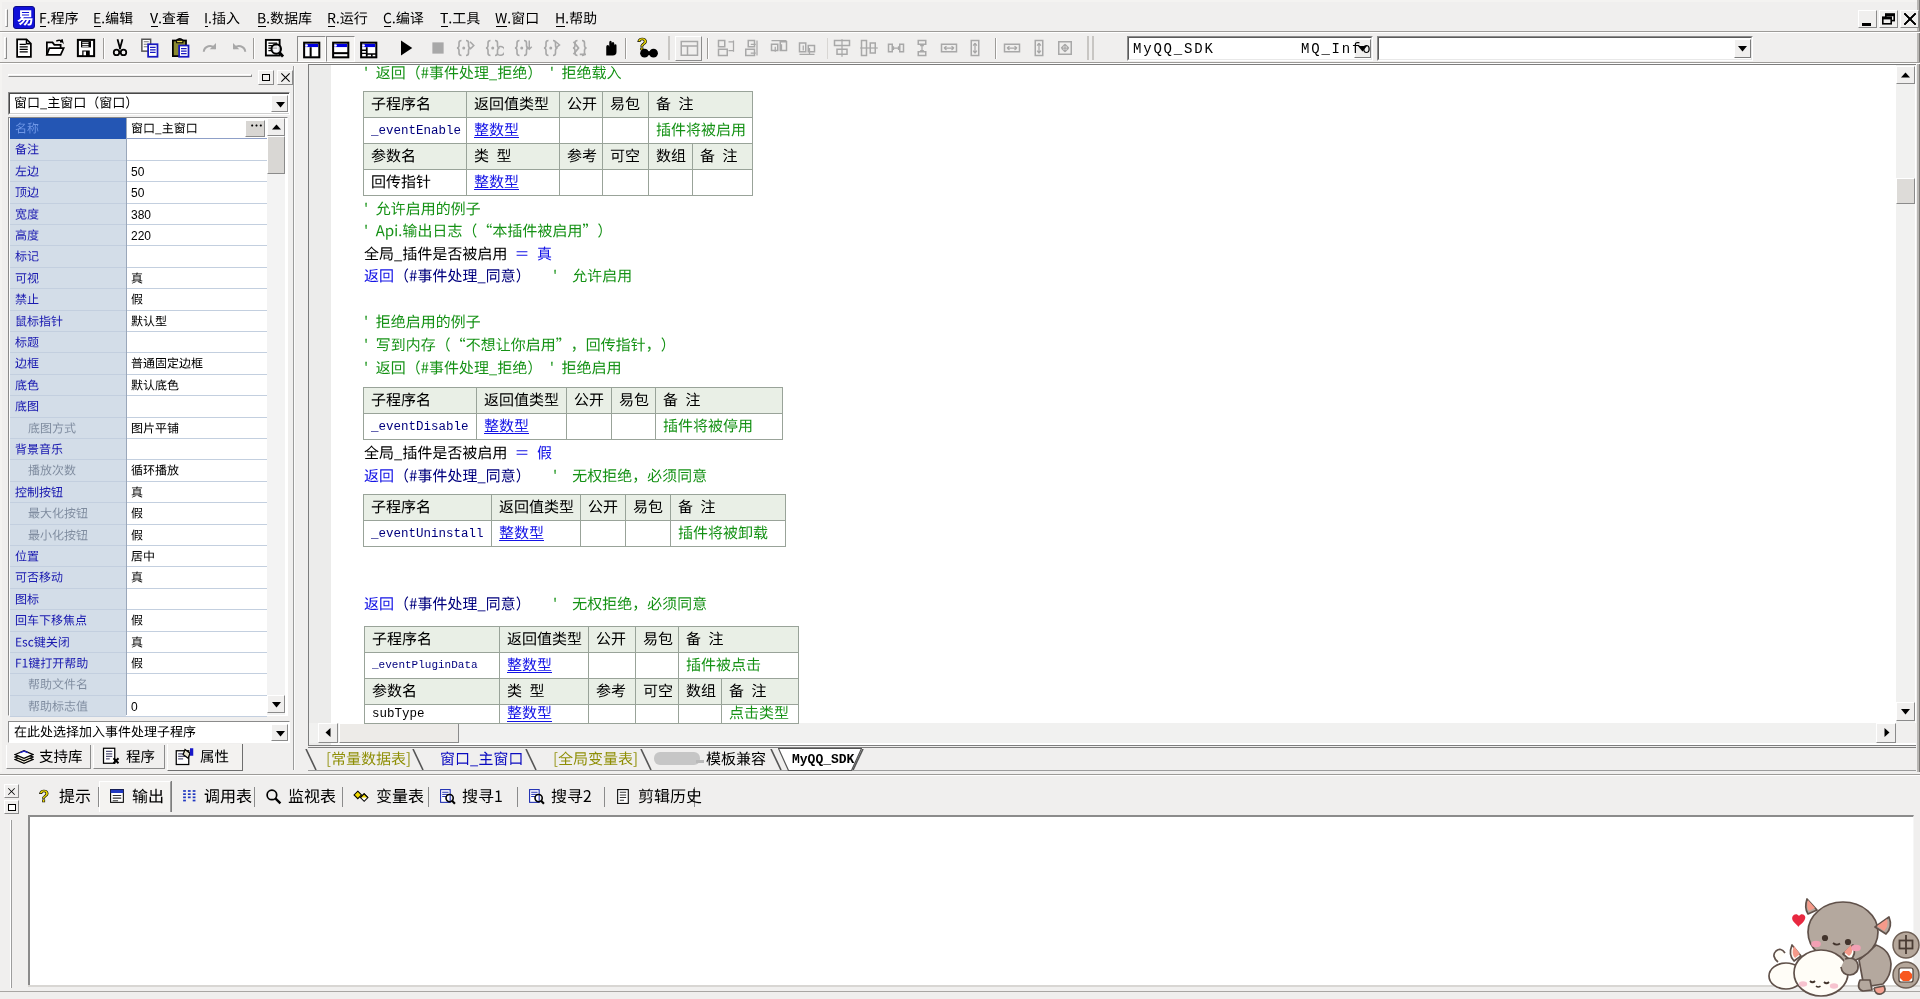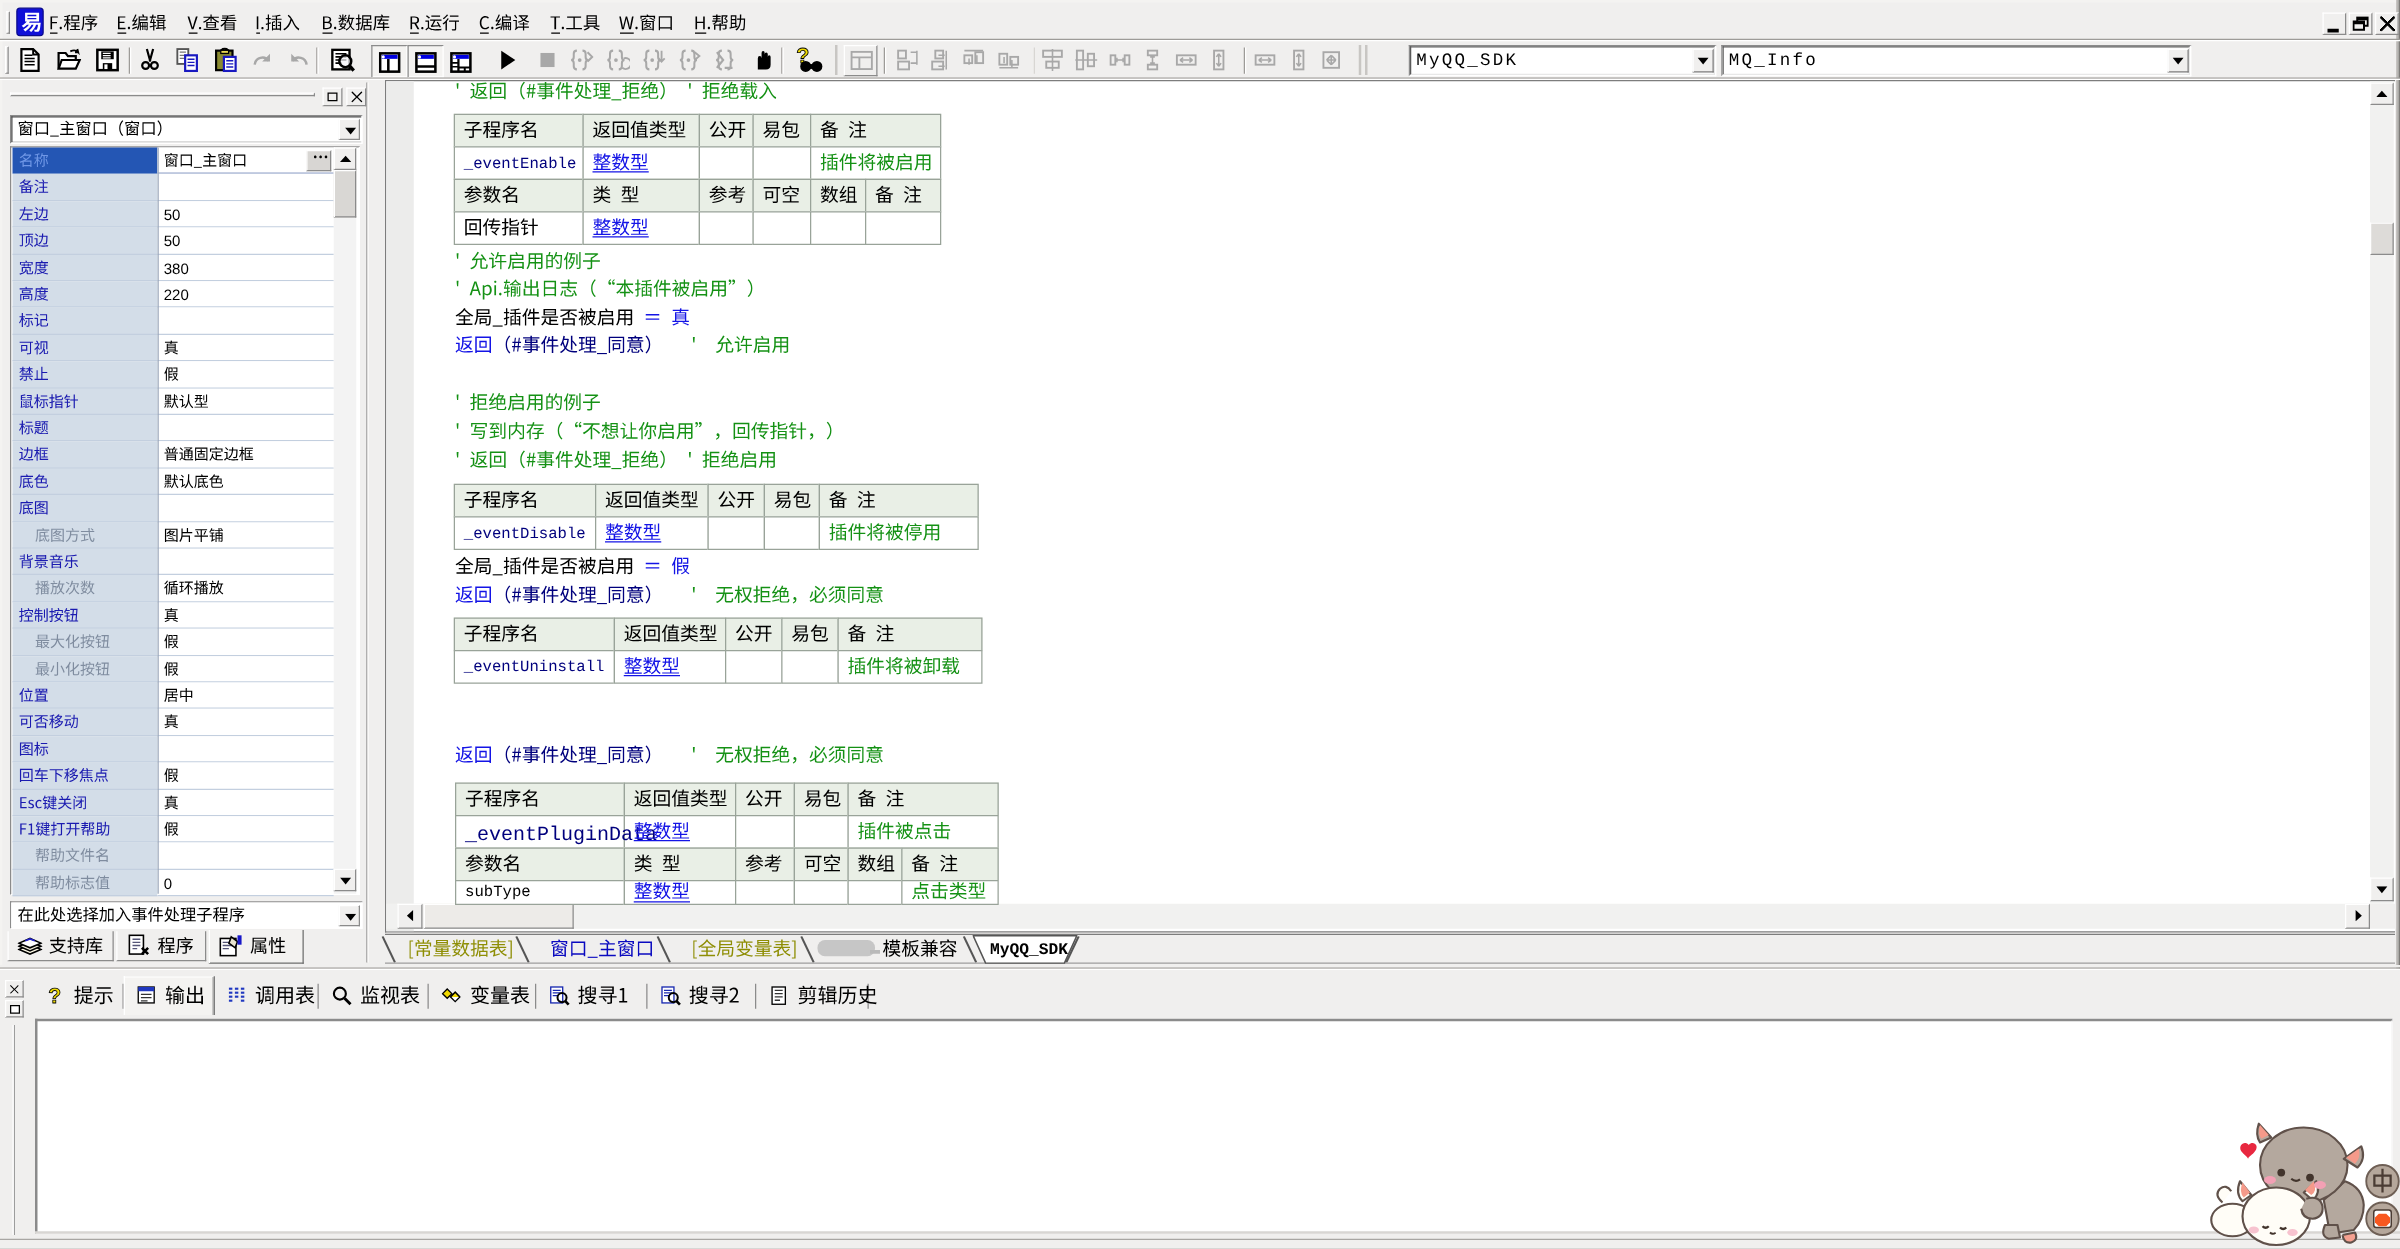--- a/index.html
+++ b/index.html
@@ -295,21 +295,21 @@
 <div style="position:absolute;left:1092.0px;top:36.0px;width:2.0px;height:24.0px;background:#c8c6c3"></div>
 <div style="position:absolute;left:1127.0px;top:36.0px;width:246.0px;height:25.0px;background:#ffffff;border-top:1px solid #8b8b8b;border-left:1px solid #8b8b8b;border-right:1px solid #ffffff;border-bottom:1px solid #ffffff;"></div>
 <div style="position:absolute;left:1128.0px;top:37.0px;width:244.0px;height:23.0px;background:#fff;border:1px solid #5a5a5a;border-right:1px solid #e8e8e8;border-bottom:1px solid #e8e8e8"></div>
 <span class="mono" style="left:1133px;top:41px;font-size:14px;letter-spacing:1.80px;color:#000">MyQQ_SDK</span>
 <div style="position:absolute;left:1354.0px;top:39.0px;width:17.0px;height:19.0px;background:#f0efee;border-top:1px solid #ffffff;border-left:1px solid #ffffff;border-right:1px solid #7d7d7d;border-bottom:1px solid #7d7d7d;"></div>
 <svg style="left:1358px;top:46px;width:9px;height:6px" viewBox="0 0 9 6">
     <path d="M0 0 h9 l-4.5 5.5 z" fill="#000"></path>
   </svg>
 <div style="position:absolute;left:1377.0px;top:36.0px;width:376.0px;height:25.0px;background:#ffffff;border-top:1px solid #8b8b8b;border-left:1px solid #8b8b8b;border-right:1px solid #ffffff;border-bottom:1px solid #ffffff;"></div>
 <div style="position:absolute;left:1378.0px;top:37.0px;width:374.0px;height:23.0px;background:#fff;border:1px solid #5a5a5a;border-right:1px solid #e8e8e8;border-bottom:1px solid #e8e8e8"></div>
-<span class="mono" style="left:1383px;top:41px;font-size:14px;letter-spacing:1.80px;color:#000">MQ_Info</span>
+<span class="mono" style="left:1301px;top:41px;font-size:14px;letter-spacing:1.80px;color:#000">MQ_Info</span>
 <div style="position:absolute;left:1734.0px;top:39.0px;width:17.0px;height:19.0px;background:#f0efee;border-top:1px solid #ffffff;border-left:1px solid #ffffff;border-right:1px solid #7d7d7d;border-bottom:1px solid #7d7d7d;"></div>
 <svg style="left:1738px;top:46px;width:9px;height:6px" viewBox="0 0 9 6">
     <path d="M0 0 h9 l-4.5 5.5 z" fill="#000"></path>
   </svg>
 <div style="position:absolute;left:0.0px;top:62.0px;width:1920.0px;height:1.0px;background:#9d9b98"></div>
 <div style="position:absolute;left:0.0px;top:63.0px;width:1920.0px;height:1.0px;background:#ffffff"></div>
 <div style="position:absolute;left:2.0px;top:64.0px;width:292.0px;height:708.0px;background:#f0efee"></div>
 <div style="position:absolute;left:8.0px;top:74.0px;width:244.0px;height:3.0px;background:#f0efee;border-top:1px solid #fff;border-left:1px solid #fff;border-right:1px solid #8b8b8b;border-bottom:1px solid #8b8b8b"></div>
 <div style="position:absolute;left:258.0px;top:70.0px;width:16.0px;height:15.0px;background:#f0efee;border-top:1px solid #ffffff;border-left:1px solid #ffffff;border-right:1px solid #8b8b8b;border-bottom:1px solid #8b8b8b;"></div>
 <div style="position:absolute;left:262.0px;top:74.0px;width:8.0px;height:7.0px;border:1.5px solid #000;background:#f0efee"></div>
@@ -1168,21 +1168,21 @@
     <use href="#g5f00" x="100"></use>
   </svg>
 <svg class="t" style="left:643.0px;top:630.5px;width:30.00px;height:15.00px;" viewBox="0 0 200 100" fill="#000000">
     <use href="#g6613" x="0"></use>
     <use href="#g5305" x="100"></use>
   </svg>
 <svg class="t" style="left:686.0px;top:630.5px;width:37.50px;height:15.00px;" viewBox="0 0 250 100" fill="#000000">
     <use href="#g5907" x="0"></use>
     <use href="#g6ce8" x="150"></use>
   </svg>
-<span class="mono" style="left:372.0px;top:658.5px;font-size:16px;color:#00007d">_eventPluginData</span>
+<span class="mono" style="left:372.0px;top:658.5px;font-size:11px;color:#00007d">_eventPluginData</span>
 <svg class="t" style="left:507.0px;top:656.5px;width:45.00px;height:15.00px;" viewBox="0 0 300 100" fill="#1414e6">
     <use href="#g6574" x="0"></use>
     <use href="#g6570" x="100"></use>
     <use href="#g578b" x="200"></use>
   </svg>
 <div style="position:absolute;left:507.0px;top:672.0px;width:45.0px;height:1.0px;background:#1414e6"></div>
 <svg class="t" style="left:686.0px;top:656.5px;width:75.00px;height:15.00px;" viewBox="0 0 500 100" fill="#149114">
     <use href="#g63d2" x="0"></use>
     <use href="#g4ef6" x="100"></use>
     <use href="#g88ab" x="200"></use>

